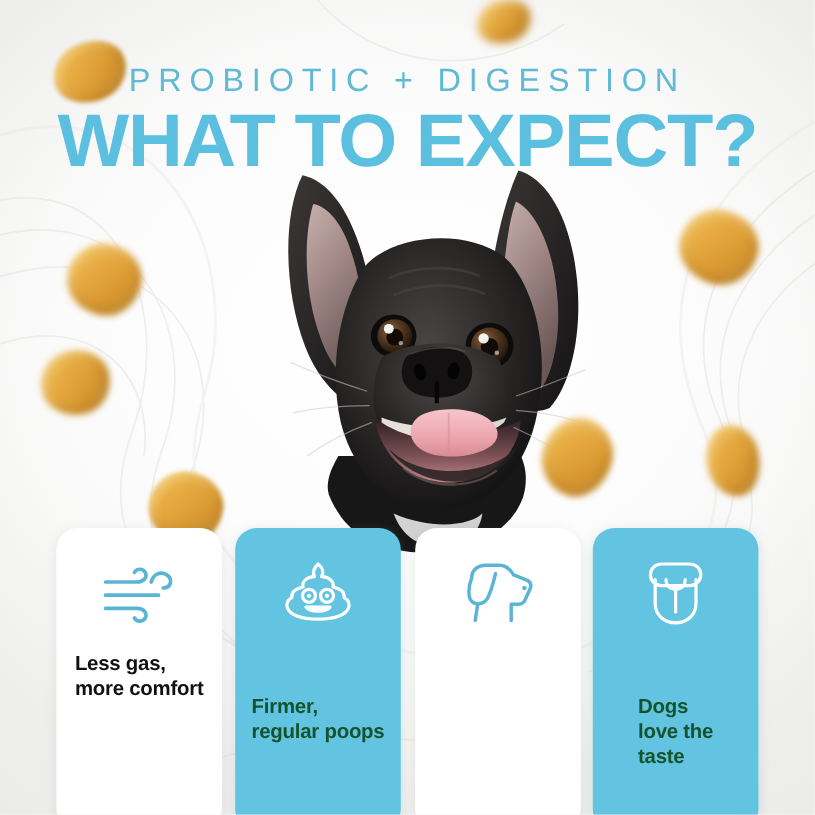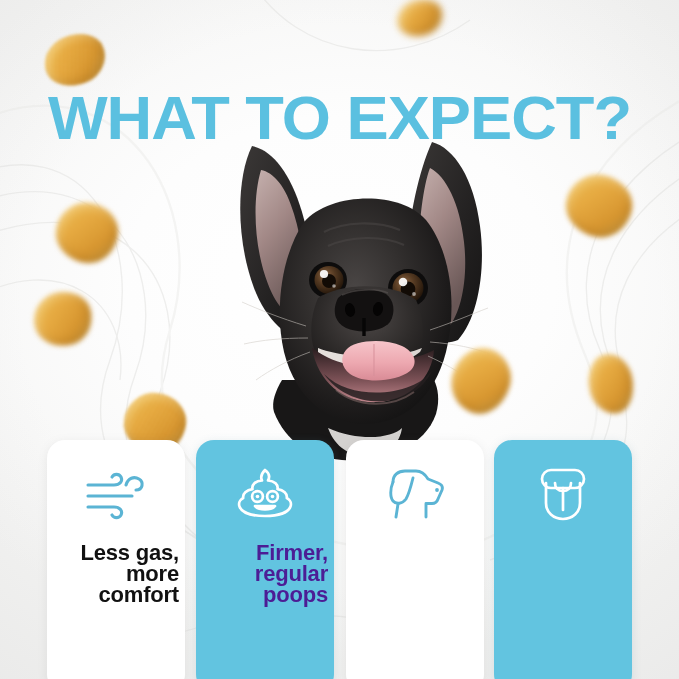--- a/index.html
+++ b/index.html
@@ -118,29 +118,29 @@
   .card.c3{ left:494px; }
 
   .card-icon{
     width:70px; height:66px;
     display:flex; align-items:center; justify-content:center;
     margin-bottom:14px;
   }
   .card-icon svg{ display:block; }
 
   .card-label{
-    font-size:22px;
+    font-size:17px;
     line-height:21px;
     font-weight:700;
-    text-align:right;
+    text-align:left;
     letter-spacing:-.2px;
     padding:0 6px;
   }
   .card.white .card-label{ color:#111111; }
-  .card.blue  .card-label{ color:#4c1d95; }
+  .card.blue  .card-label{ color:#14532d;margin-top:36px; }
 </style>
 </head>
 <body>
 
 <div id="stage">
 
   <div class="bg-base"></div>
 
   <svg class="bg-swirls" viewBox="0 0 679 679" preserveAspectRatio="none">
     <g fill="none" stroke="#e2e2e0" stroke-width="1.4">
@@ -357,18 +357,20 @@
 
     <div class="card blue c3">
       <div class="card-icon">
         <svg width="52" height="58" viewBox="0 0 52 58" fill="none" stroke="#ffffff" stroke-width="2.7" stroke-linecap="round" stroke-linejoin="round">
           <rect x="5" y="4" width="42" height="18" rx="9"></rect>
           <path d="M9,17 L9,37 C9,46.5 16.5,53 26,53 C35.5,53 43,46.5 43,37 L43,17"></path>
           <path d="M26,22 L26,44"></path>
           <path d="M18,17 C18,22 21,25 26,25 C31,25 34,22 34,17"></path>
         </svg>
       </div>
+      <div class="card-label">Dogs<br>love the<br>taste</div>
     </div>
   </div>
 
+  <div class="kicker">PROBIOTIC + DIGESTION</div>
   <div class="headline">WHAT TO EXPECT?</div>
 
 </div>
 
 </body></html>

